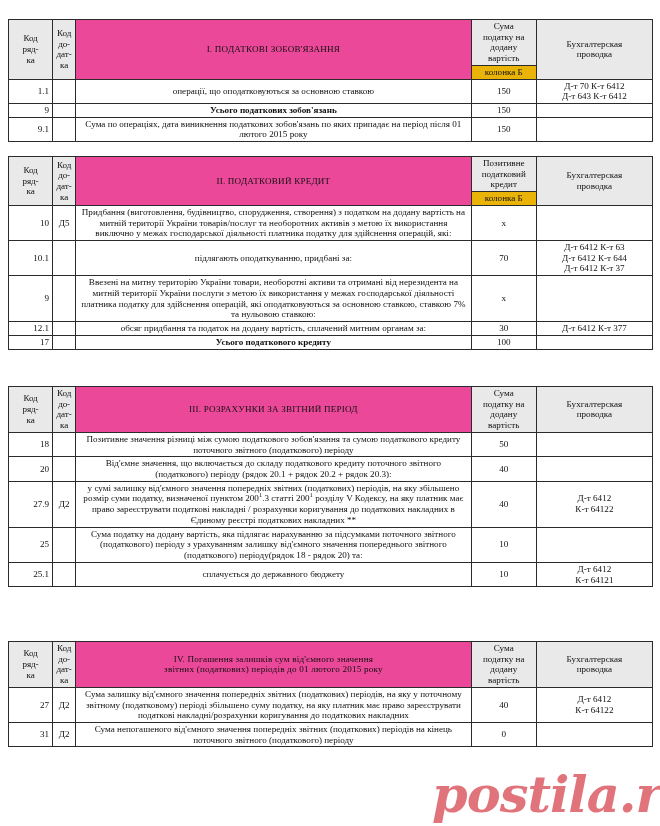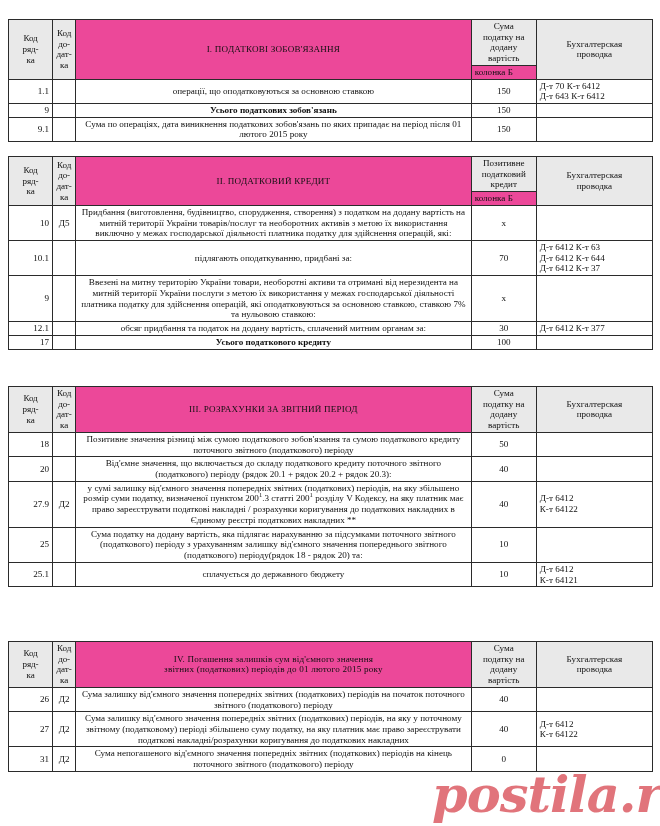--- a/index.html
+++ b/index.html
@@ -60,22 +60,23 @@
   }
   .sect-title {
     text-align: center;
     font-weight: bold;
     background: #ec4899;
     font-size: 9.4px;
     letter-spacing: 0.2px;
     line-height: 1.25;
   }
   .colmark {
+    text-align: center;
     font-weight: bold;
-    background: #ec4899;
+    background: #eab308;
     font-size: 8.4px;
     padding: 1px;
   }
   .code-cell {
     text-align: right;
     font-size: 9.6px;
   }
   .annex-cell {
     text-align: center;
     font-size: 9.2px;
@@ -86,20 +87,21 @@
     line-height: 1.32;
     padding-left: 4px;
     padding-right: 2px;
   }
   .desc-cell.bold { font-weight: bold; }
   .sum-cell {
     text-align: center;
     font-size: 9.6px;
   }
   .entry-cell {
+    text-align: center;
     font-size: 9.2px;
     line-height: 1.3;
   }
   .entry-cell .ln { display: block; white-space: nowrap; }
   sup { font-size: 6.6px; vertical-align: super; line-height: 0; }
 
   
   #section-1 { top: 19px; }
   #section-2 { top: 156px; }
   #section-3 { top: 386px; }
@@ -384,27 +386,20 @@
           <span>додану</span><br>
           <span>вартість</span>
         </td>
         <td class="hdr-cell">
           <span>Бухгалтерская</span><br>
           <span>проводка</span>
         </td>
       </tr>
 
       <tr>
-        <td class="code-cell">26</td>
-        <td class="annex-cell">Д2</td>
-        <td class="desc-cell">Сума залишку від'ємного значення попередніх звітних (податкових) періодів на початок поточного звітного (податкового) періоду</td>
-        <td class="sum-cell">40</td>
-        <td class="entry-cell"></td>
-      </tr>
-      <tr>
         <td class="code-cell">27</td>
         <td class="annex-cell">Д2</td>
         <td class="desc-cell">Сума залишку від'ємного значення попередніх звітних (податкових) періодів, на яку у поточному звітному (податковому) періоді збільшено суму податку, на яку платник має право зареєструвати податкові накладні/розрахунки коригування до податкових накладних</td>
         <td class="sum-cell">40</td>
         <td class="entry-cell">
           <span class="ln">Д-т 6412</span>
           <span class="ln">К-т 64122</span>
         </td>
       </tr>
       <tr>

